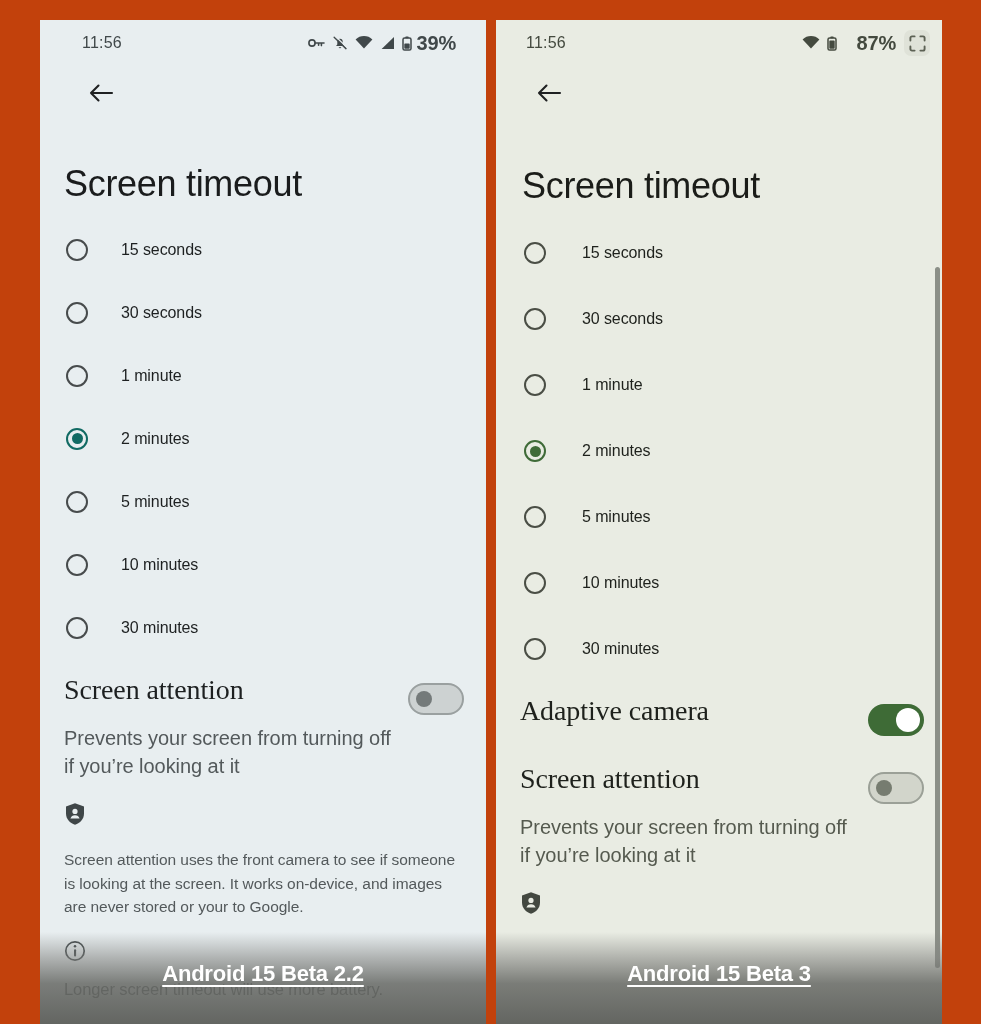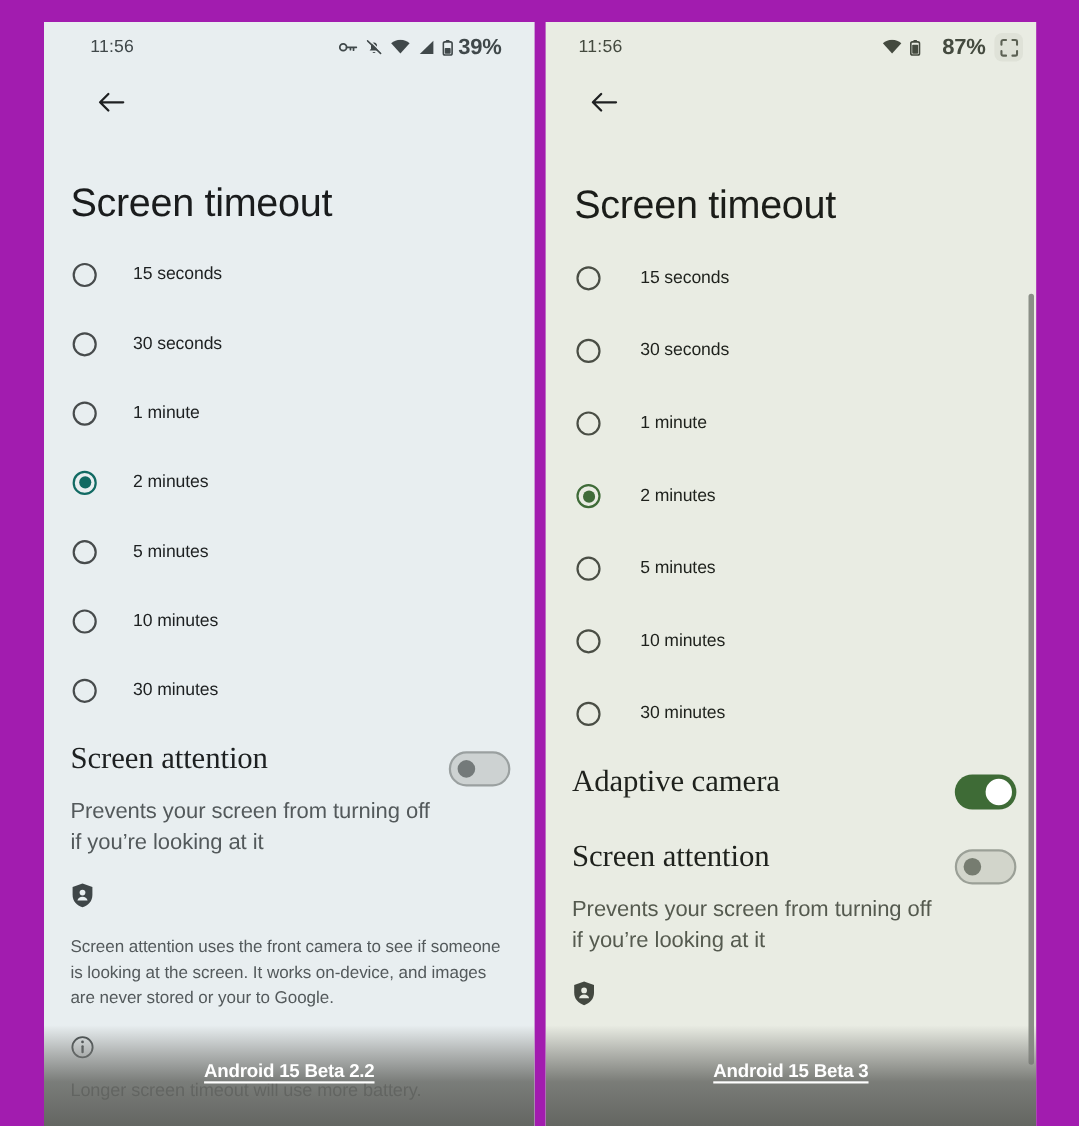--- a/index.html
+++ b/index.html
@@ -9,21 +9,21 @@
     height: 1024px;
     background: #ffffff;
     font-family: "Liberation Sans", sans-serif;
     overflow: hidden;
   }
 
   #stage {
     position: relative;
     width: 981px;
     height: 1024px;
-    background: #a21caf;
+    background: #c2410c;
   }
 
   
   .panel {
     position: absolute;
     overflow: hidden;
   }
 
   #panel-left {
     left: 40px;
@@ -255,21 +255,21 @@
       rgba(140,140,138,0) 0%,
       rgba(130,131,128,0.55) 28%,
       rgba(104,106,102,0.86) 56%,
       rgba(92,94,90,0.95) 100%);
     display: flex;
     align-items: center;
     justify-content: center;
     pointer-events: none;
   }
   .caption-text {
-    font-size: 17px;
+    font-size: 22px;
     font-weight: 700;
     color: #ffffff;
     text-decoration: underline;
     text-underline-offset: 4px;
     text-decoration-thickness: 2px;
     letter-spacing: -.2px;
     transform: translateY(-4px);
   }
 
   

